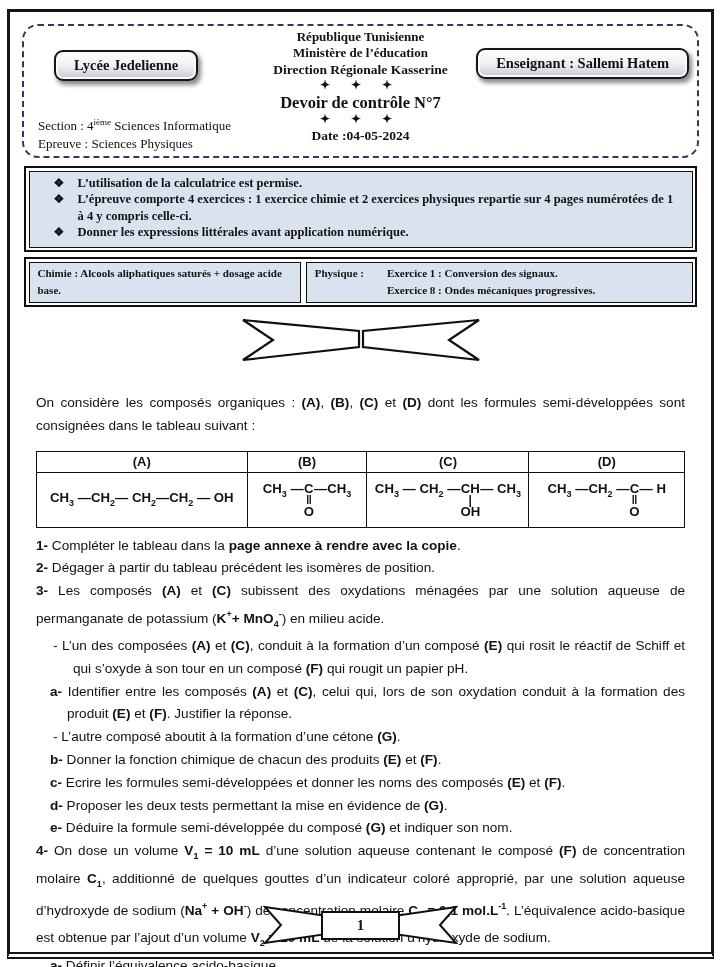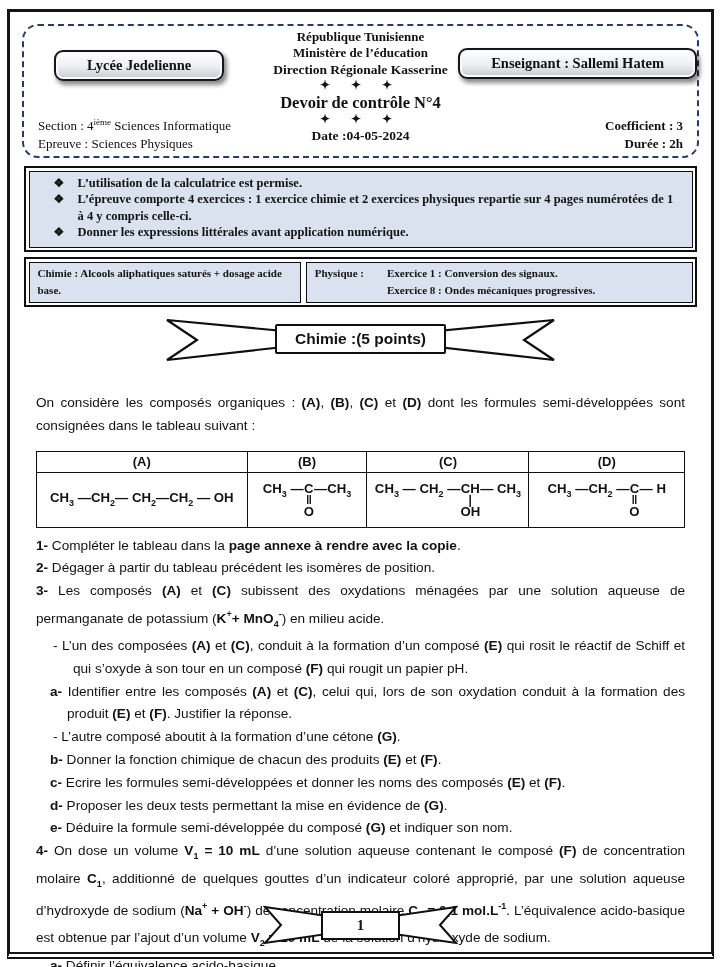--- a/index.html
+++ b/index.html
@@ -11,26 +11,26 @@
 
   
   .hdr{position:relative;margin:12px 12px 0;height:134px;border:2px dashed var(--dash);border-radius:16px;}
   .hdr-center{position:absolute;left:0;right:0;top:3px;text-align:center;
               font-family:"Liberation Serif",serif;font-weight:bold;}
   .hc{font-size:13px;line-height:16px;}
   .hc3{font-size:13.5px;line-height:17px;}
   .stars{font-size:12px;line-height:15px;letter-spacing:9px;}
   .dtitle{font-size:16.5px;line-height:19px;}
   .ddate{font-size:13.5px;line-height:18px;}
-  .btn{position:absolute;padding:5px 31px;border:2px solid #15151c;border-radius:9px;
+  .btn{position:absolute;padding:5px 18px;border:2px solid #15151c;border-radius:9px;
        background:linear-gradient(180deg,#ffffff 0%,#eceef2 55%,#c7c9d0 100%);
        box-shadow:2.5px 3.5px 4px rgba(0,0,0,.45), inset 0 0 0 2px #fafafa;
        font-family:"Liberation Serif",serif;font-weight:bold;font-size:14.5px;white-space:nowrap;}
   .btn-school{left:30px;top:24px;}
-  .btn-teacher{right:0;top:22px;}
+  .btn-teacher{right:8px;top:22px;}
   .hdr-bl{position:absolute;left:14px;bottom:3px;font-family:"Liberation Serif",serif;
           font-weight:normal;font-size:13px;line-height:18px;}
   .hdr-br{position:absolute;right:14px;bottom:3px;text-align:right;font-family:"Liberation Serif",serif;
           font-weight:bold;font-size:13px;line-height:18px;}
 
   
   .dblbox{margin:8px 14px 0;border:2.5px solid #0f0f0f;background:#fff;padding:2.5px;}
   .instr-inner{border:1.5px solid #0f0f0f;background:var(--boxbg);padding:3px 10px 6px;}
   .instr-item{display:flex;font-family:"Liberation Serif",serif;font-weight:bold;
               font-size:12.5px;line-height:16.5px;}
@@ -82,33 +82,29 @@
 
 <div class="page">
   <div class="frame">
 
     <div class="hdr">
       <div class="hdr-center">
         <div class="hc">République Tunisienne</div>
         <div class="hc">Ministère de l’éducation</div>
         <div class="hc3">Direction Régionale Kasserine</div>
         <div class="stars">✦ ✦ ✦</div>
-        <div class="dtitle">Devoir de contrôle N°4</div>
+        <div class="dtitle">Devoir de contrôle N°7</div>
         <div class="stars">✦ ✦ ✦</div>
         <div class="ddate">Date :04-05-2024</div>
       </div>
       <div class="btn btn-school">Lycée Jedelienne</div>
       <div class="btn btn-teacher">Enseignant : Sallemi Hatem</div>
       <div class="hdr-bl">
         <div>Section :  4<sup>ième</sup> Sciences Informatique</div>
         <div>Epreuve : Sciences Physiques</div>
-      </div>
-      <div class="hdr-br">
-        <div>Coefficient : 3</div>
-        <div>Durée : 2h</div>
       </div>
     </div>
 
     <div class="dblbox">
       <div class="instr-inner">
           <div class="instr-item">
             <span class="bullet">❖</span>
             <span class="itext">L’utilisation de la calculatrice est permise.</span>
           </div>
           <div class="instr-item">
@@ -130,21 +126,20 @@
           <div>Exercice 1 :  Conversion des signaux.</div>
           <div>Exercice 8 :  Ondes mécaniques progressives.</div>
         </span>
       </div>
     </div>
 
     <div class="ribbon">
       <svg class="tail" width="120" height="46" viewBox="0 0 120 46">
         <polygon points="2,4 118,15 118,31 2,44 32,24" fill="#ffffff" stroke="#0f0f0f" stroke-width="2.2"></polygon>
       </svg>
-      <div class="rbox">Chimie :(5 points)</div>
       <svg class="tail flip" width="120" height="46" viewBox="0 0 120 46">
         <polygon points="2,4 118,15 118,31 2,44 32,24" fill="#ffffff" stroke="#0f0f0f" stroke-width="2.2"></polygon>
       </svg>
     </div>
 
     <div class="content">
       <p class="intro">On considère les composés organiques : <b>(A)</b>, <b>(B)</b>, <b>(C)</b> et <b>(D)</b> dont les formules semi-développées sont consignées dans le tableau suivant :</p>
 
       <table class="cmp">
         <thead>

